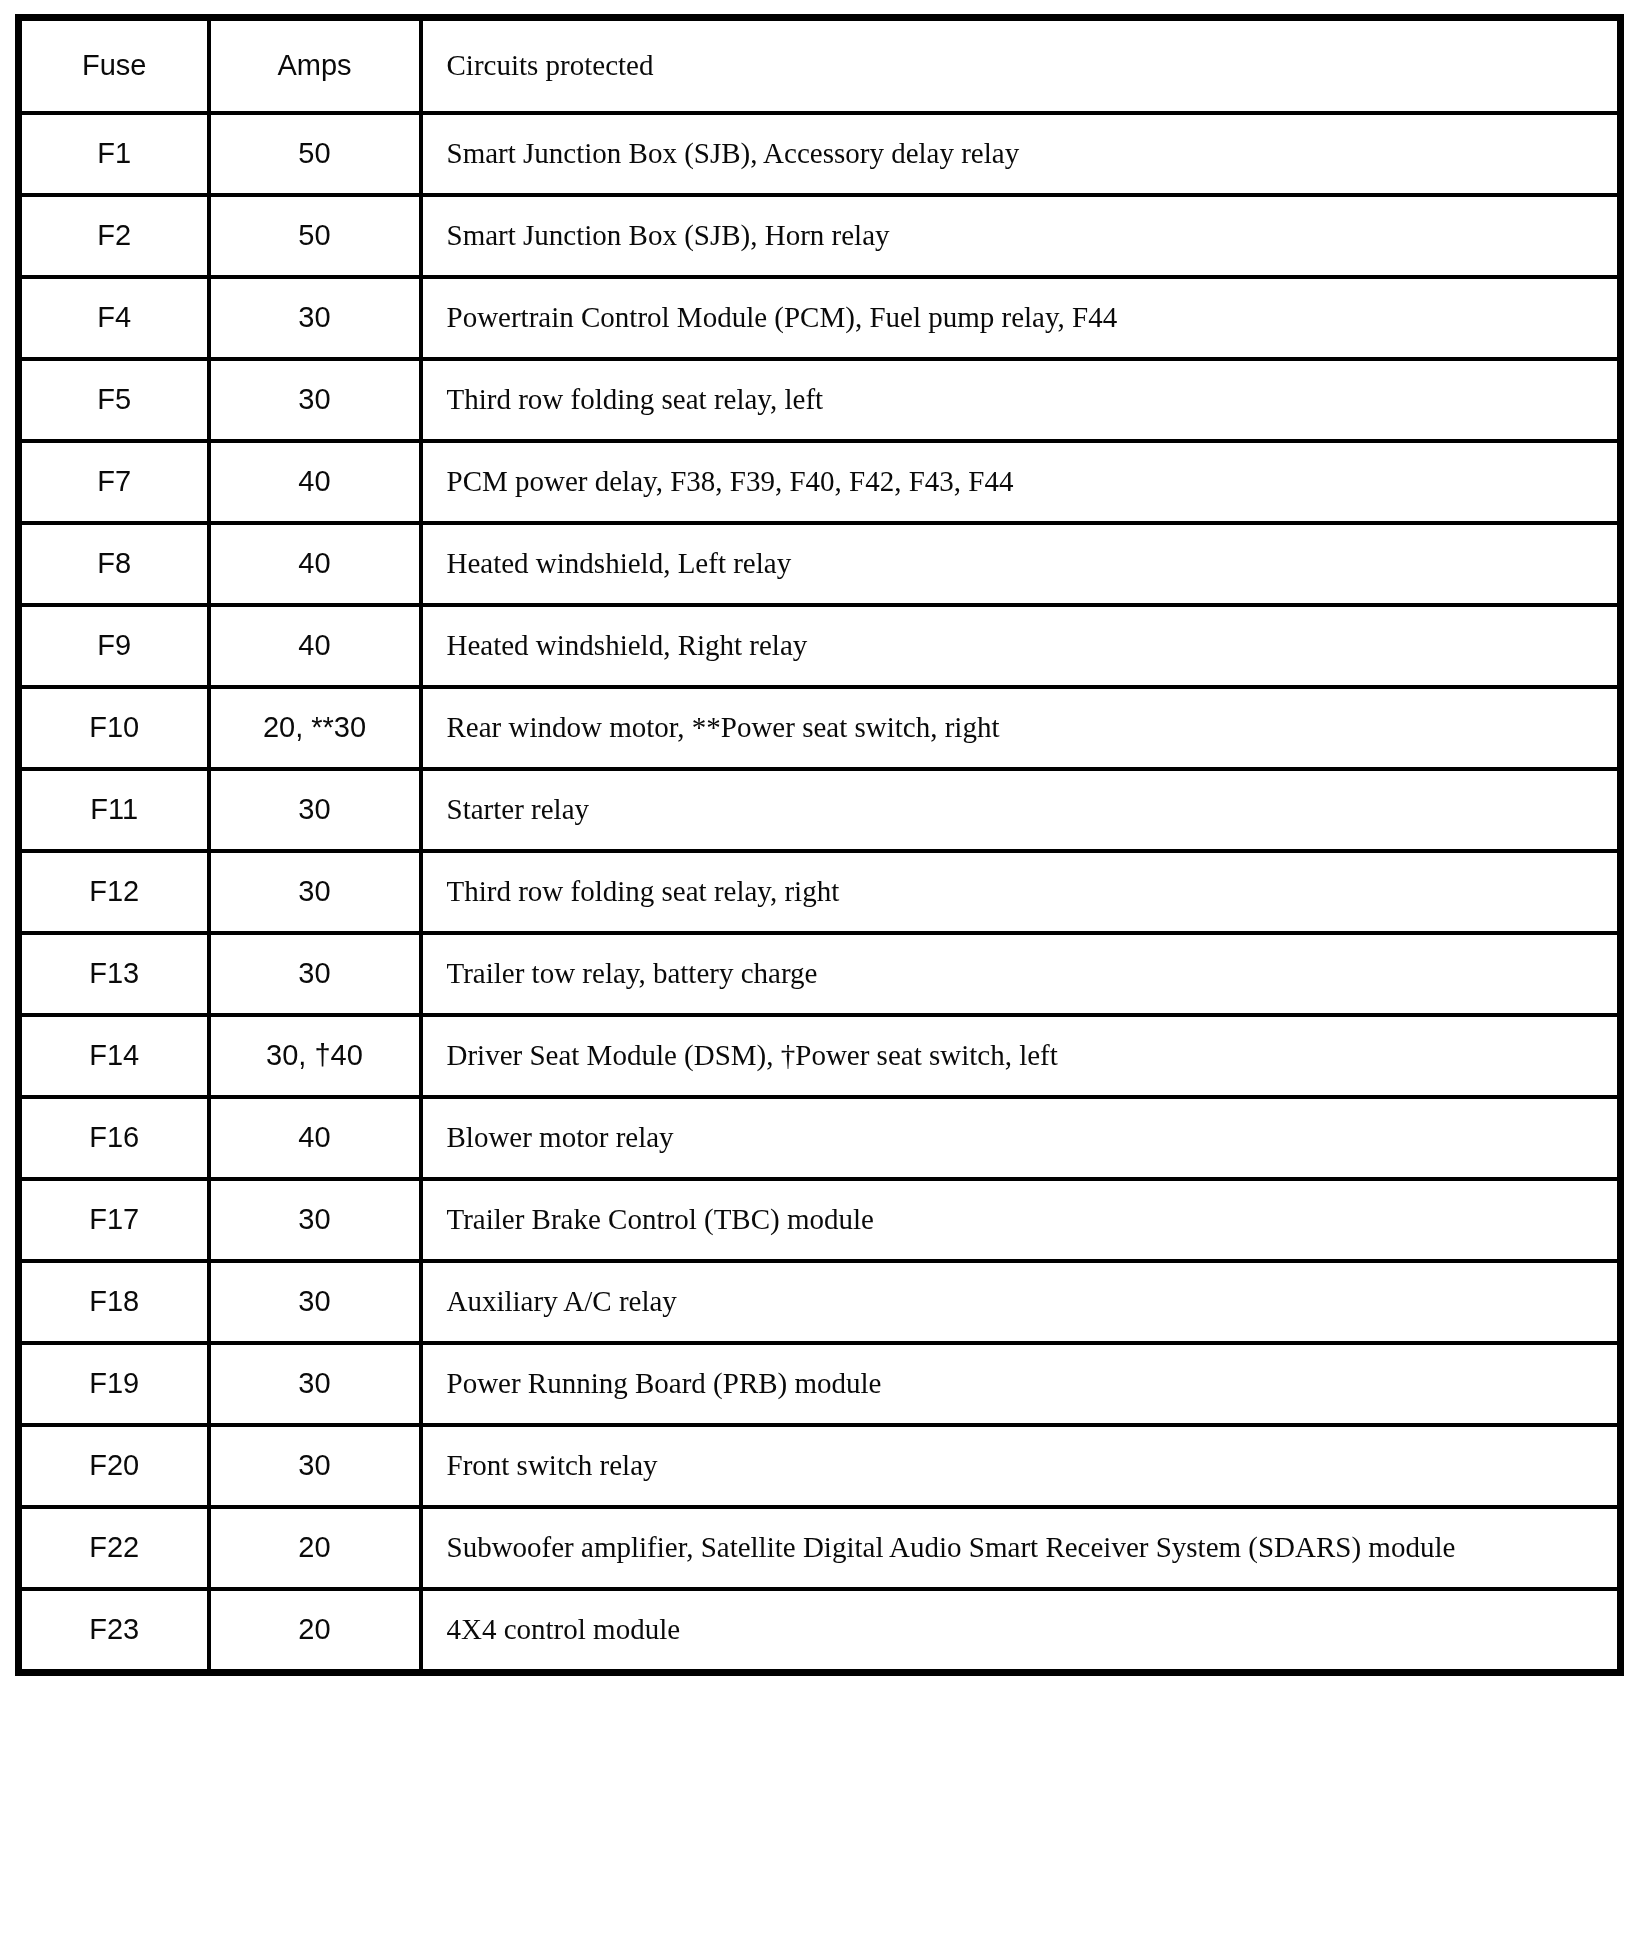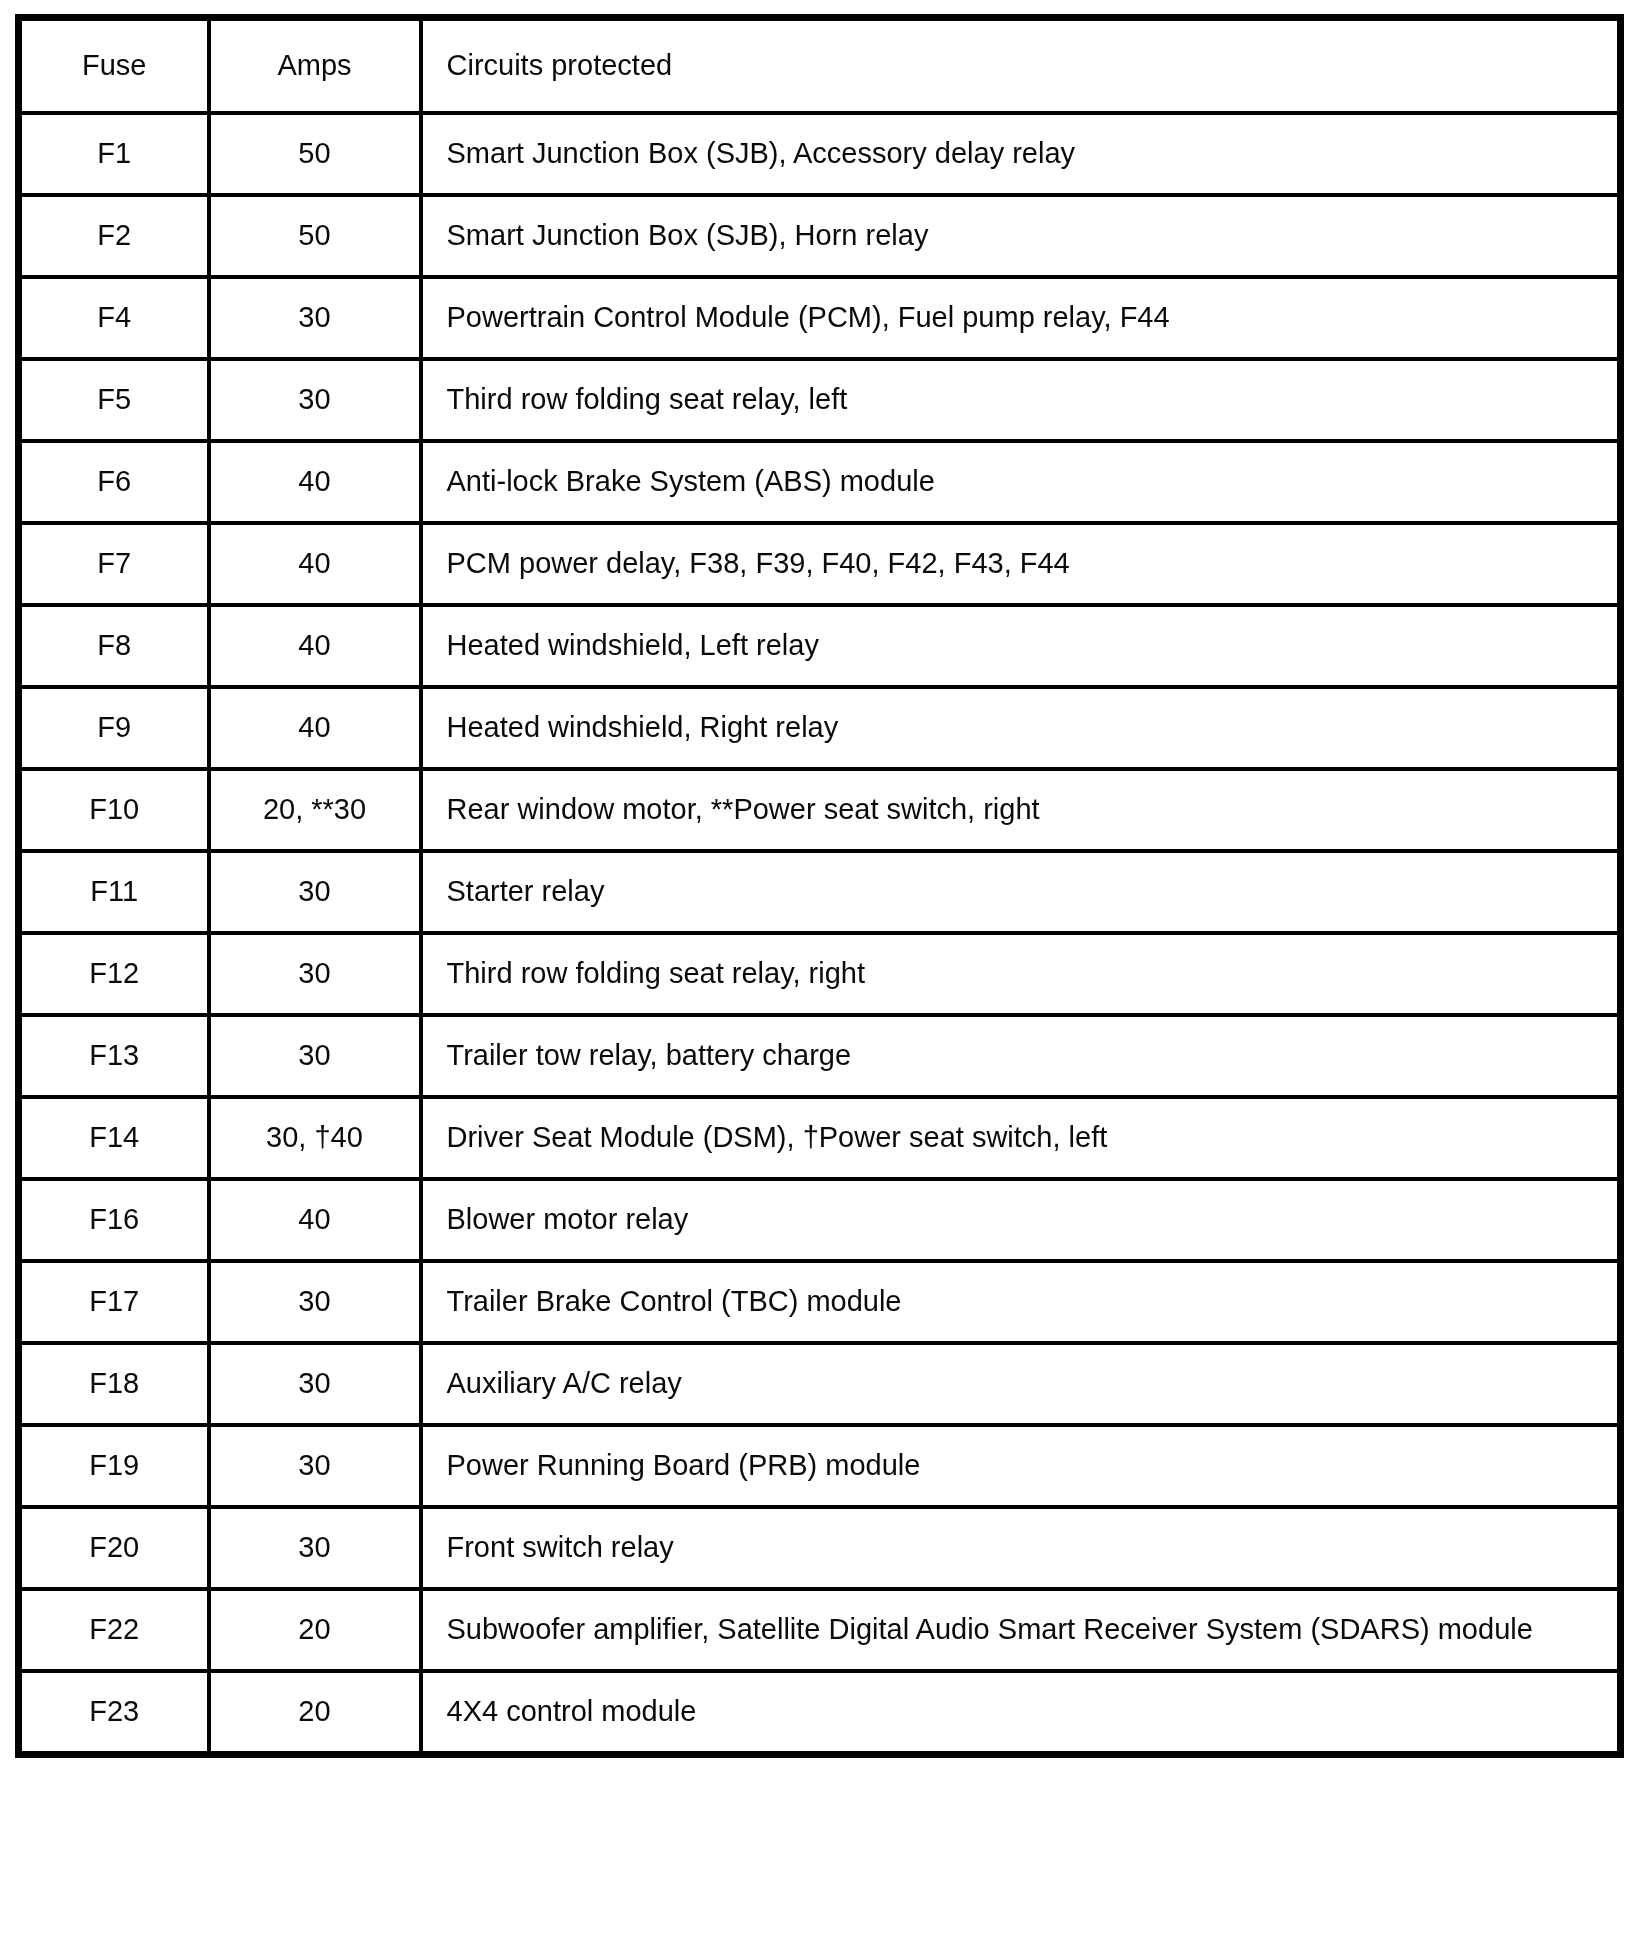--- a/index.html
+++ b/index.html
@@ -45,20 +45,21 @@
   .col-amps  { width: 212px; }
   .col-circ  { width: auto;  }
   th.h-fuse, td.c-fuse,
   th.h-amps, td.c-amps {
     text-align: center;
     padding: 6px 8px;
   }
   th.h-circ, td.c-circ {
     text-align: left;
     padding: 6px 20px 6px 24px;
+    font-family: Liberation Serif, serif;
   }
 </style>
 </head>
 <body>
 
 <div class="page">
   <table class="fuse-table">
     <colgroup>
       <col class="col-fuse">
       <col class="col-amps">
@@ -91,25 +92,20 @@
           <td class="c-amps">30</td>
           <td class="c-circ">Powertrain Control Module (PCM), Fuel pump relay, F44</td>
         </tr>
 
         <tr>
           <td class="c-fuse">F5</td>
           <td class="c-amps">30</td>
           <td class="c-circ">Third row folding seat relay, left</td>
         </tr>
 
-        <tr>
-          <td class="c-fuse">F6</td>
-          <td class="c-amps">40</td>
-          <td class="c-circ">Anti-lock Brake System (ABS) module</td>
-        </tr>
 
         <tr>
           <td class="c-fuse">F7</td>
           <td class="c-amps">40</td>
           <td class="c-circ">PCM power delay, F38, F39, F40, F42, F43, F44</td>
         </tr>
 
         <tr>
           <td class="c-fuse">F8</td>
           <td class="c-amps">40</td>

